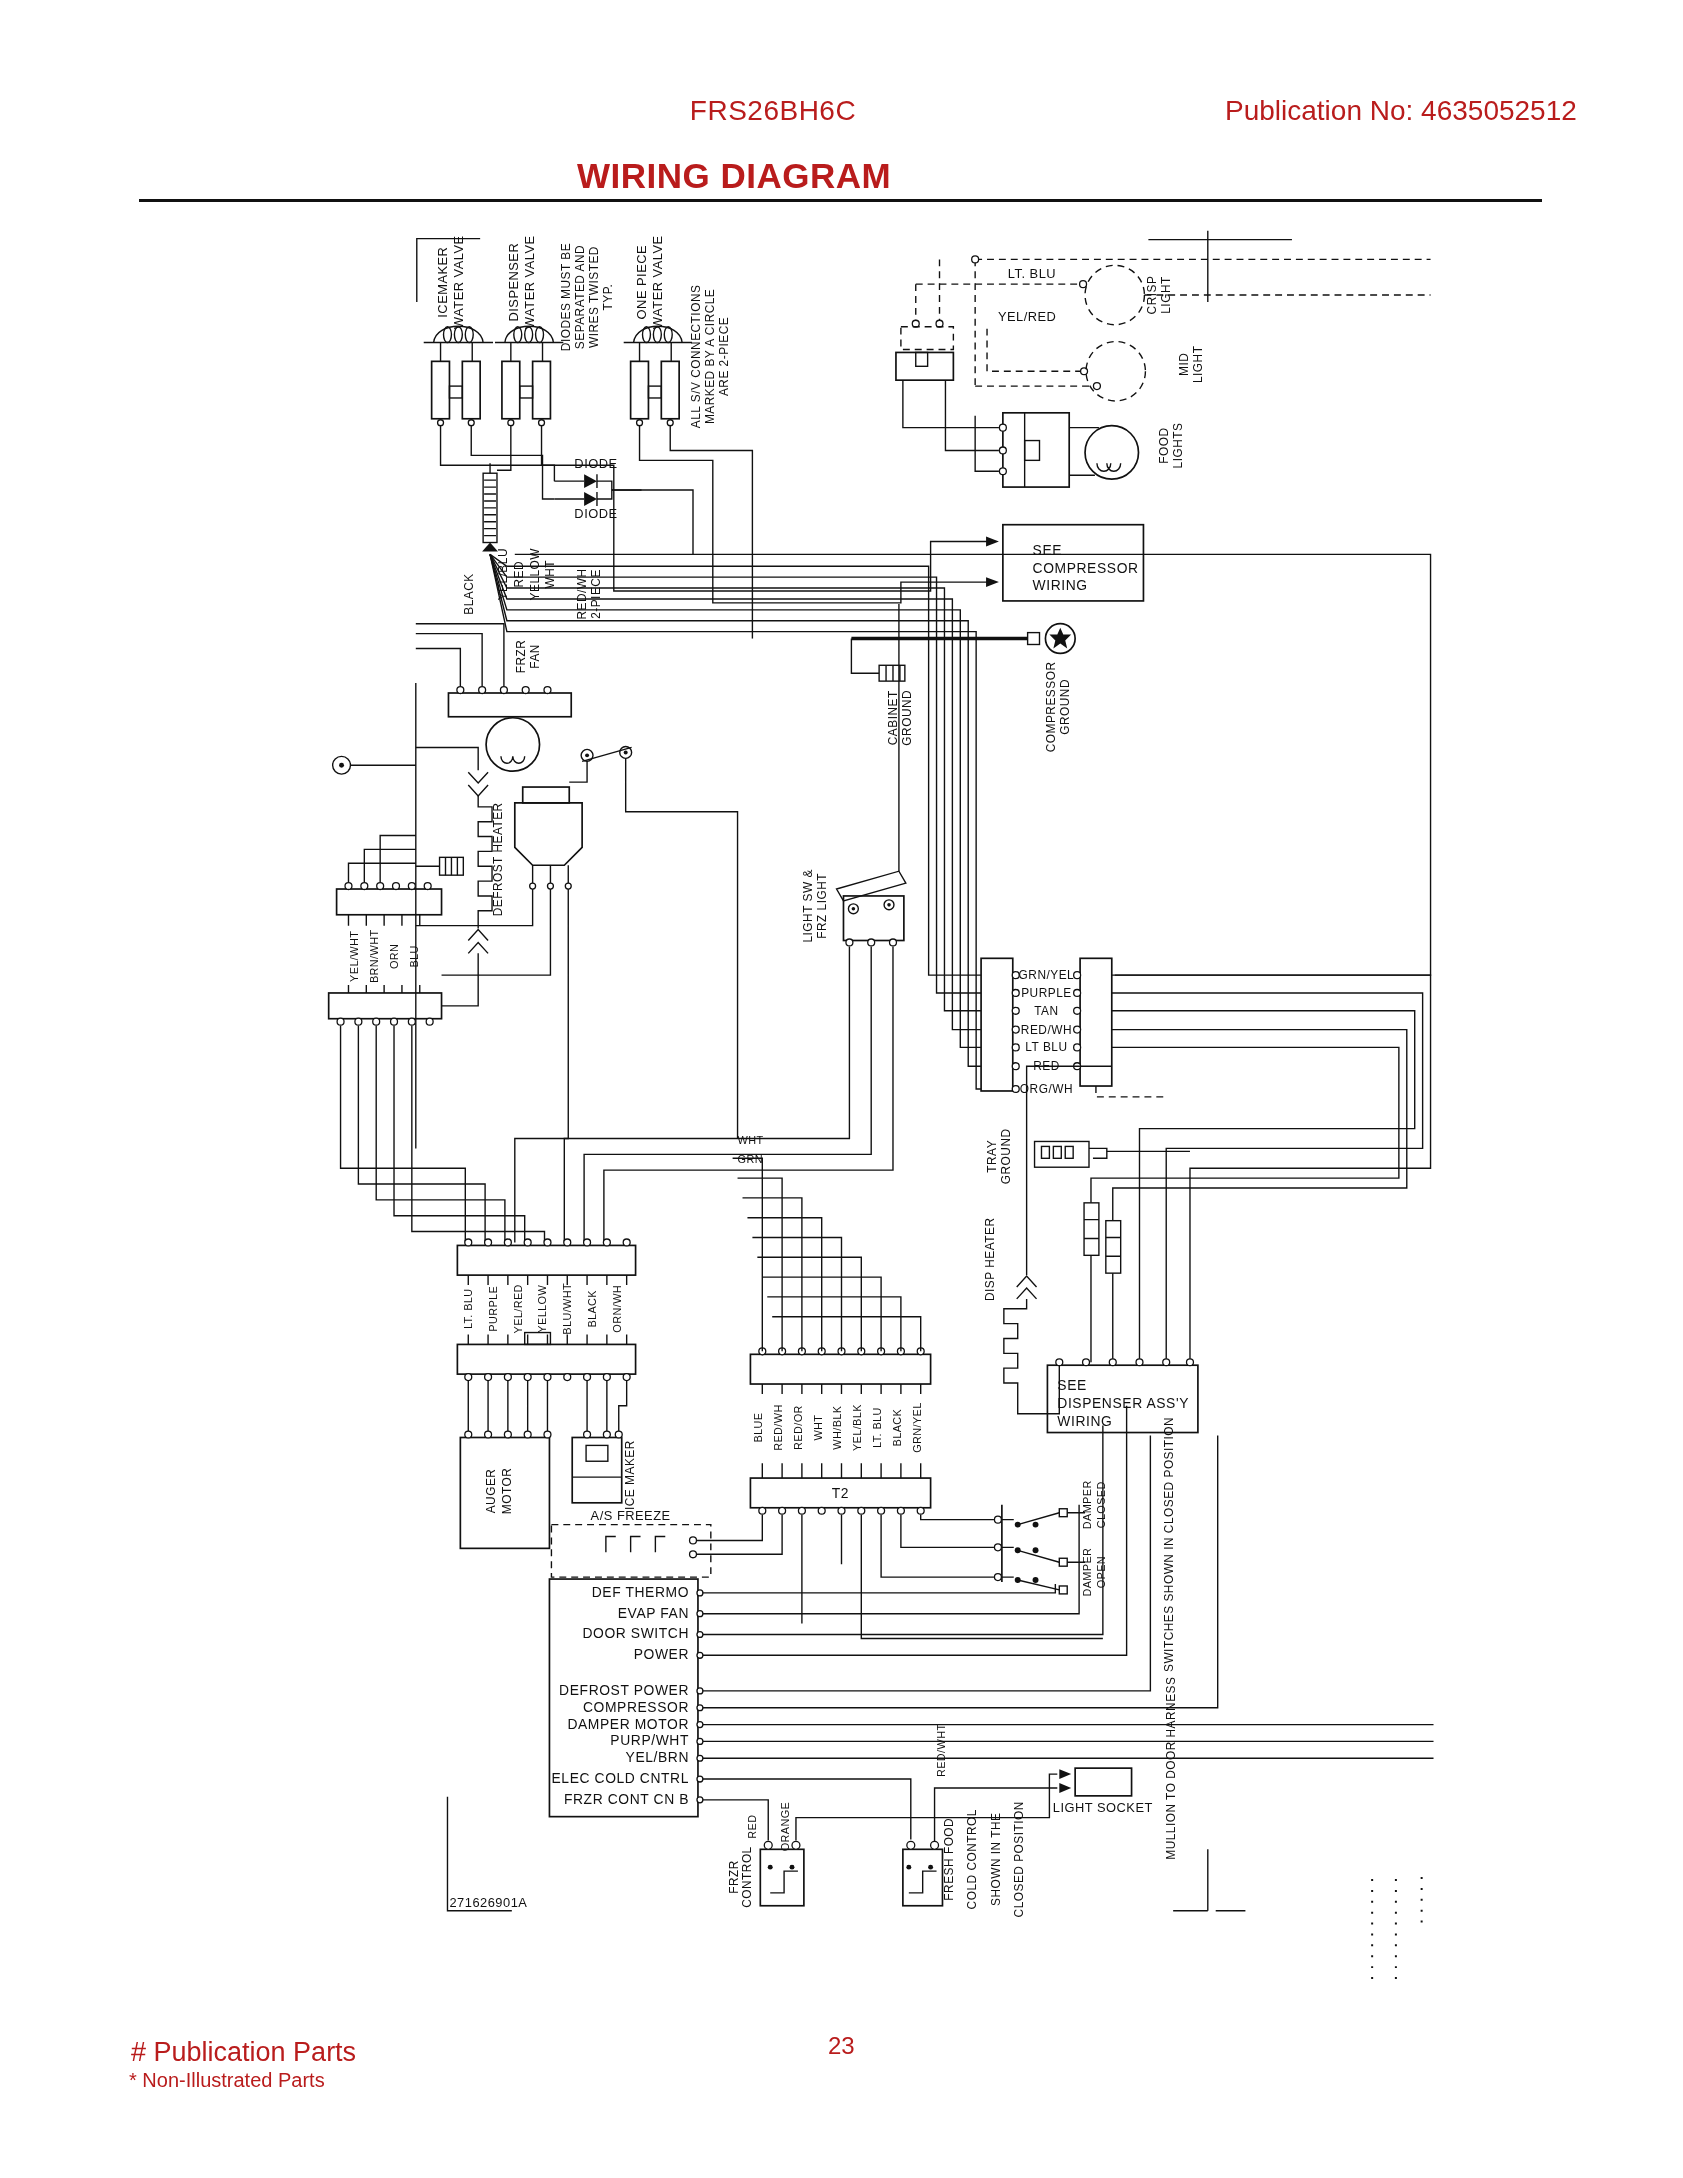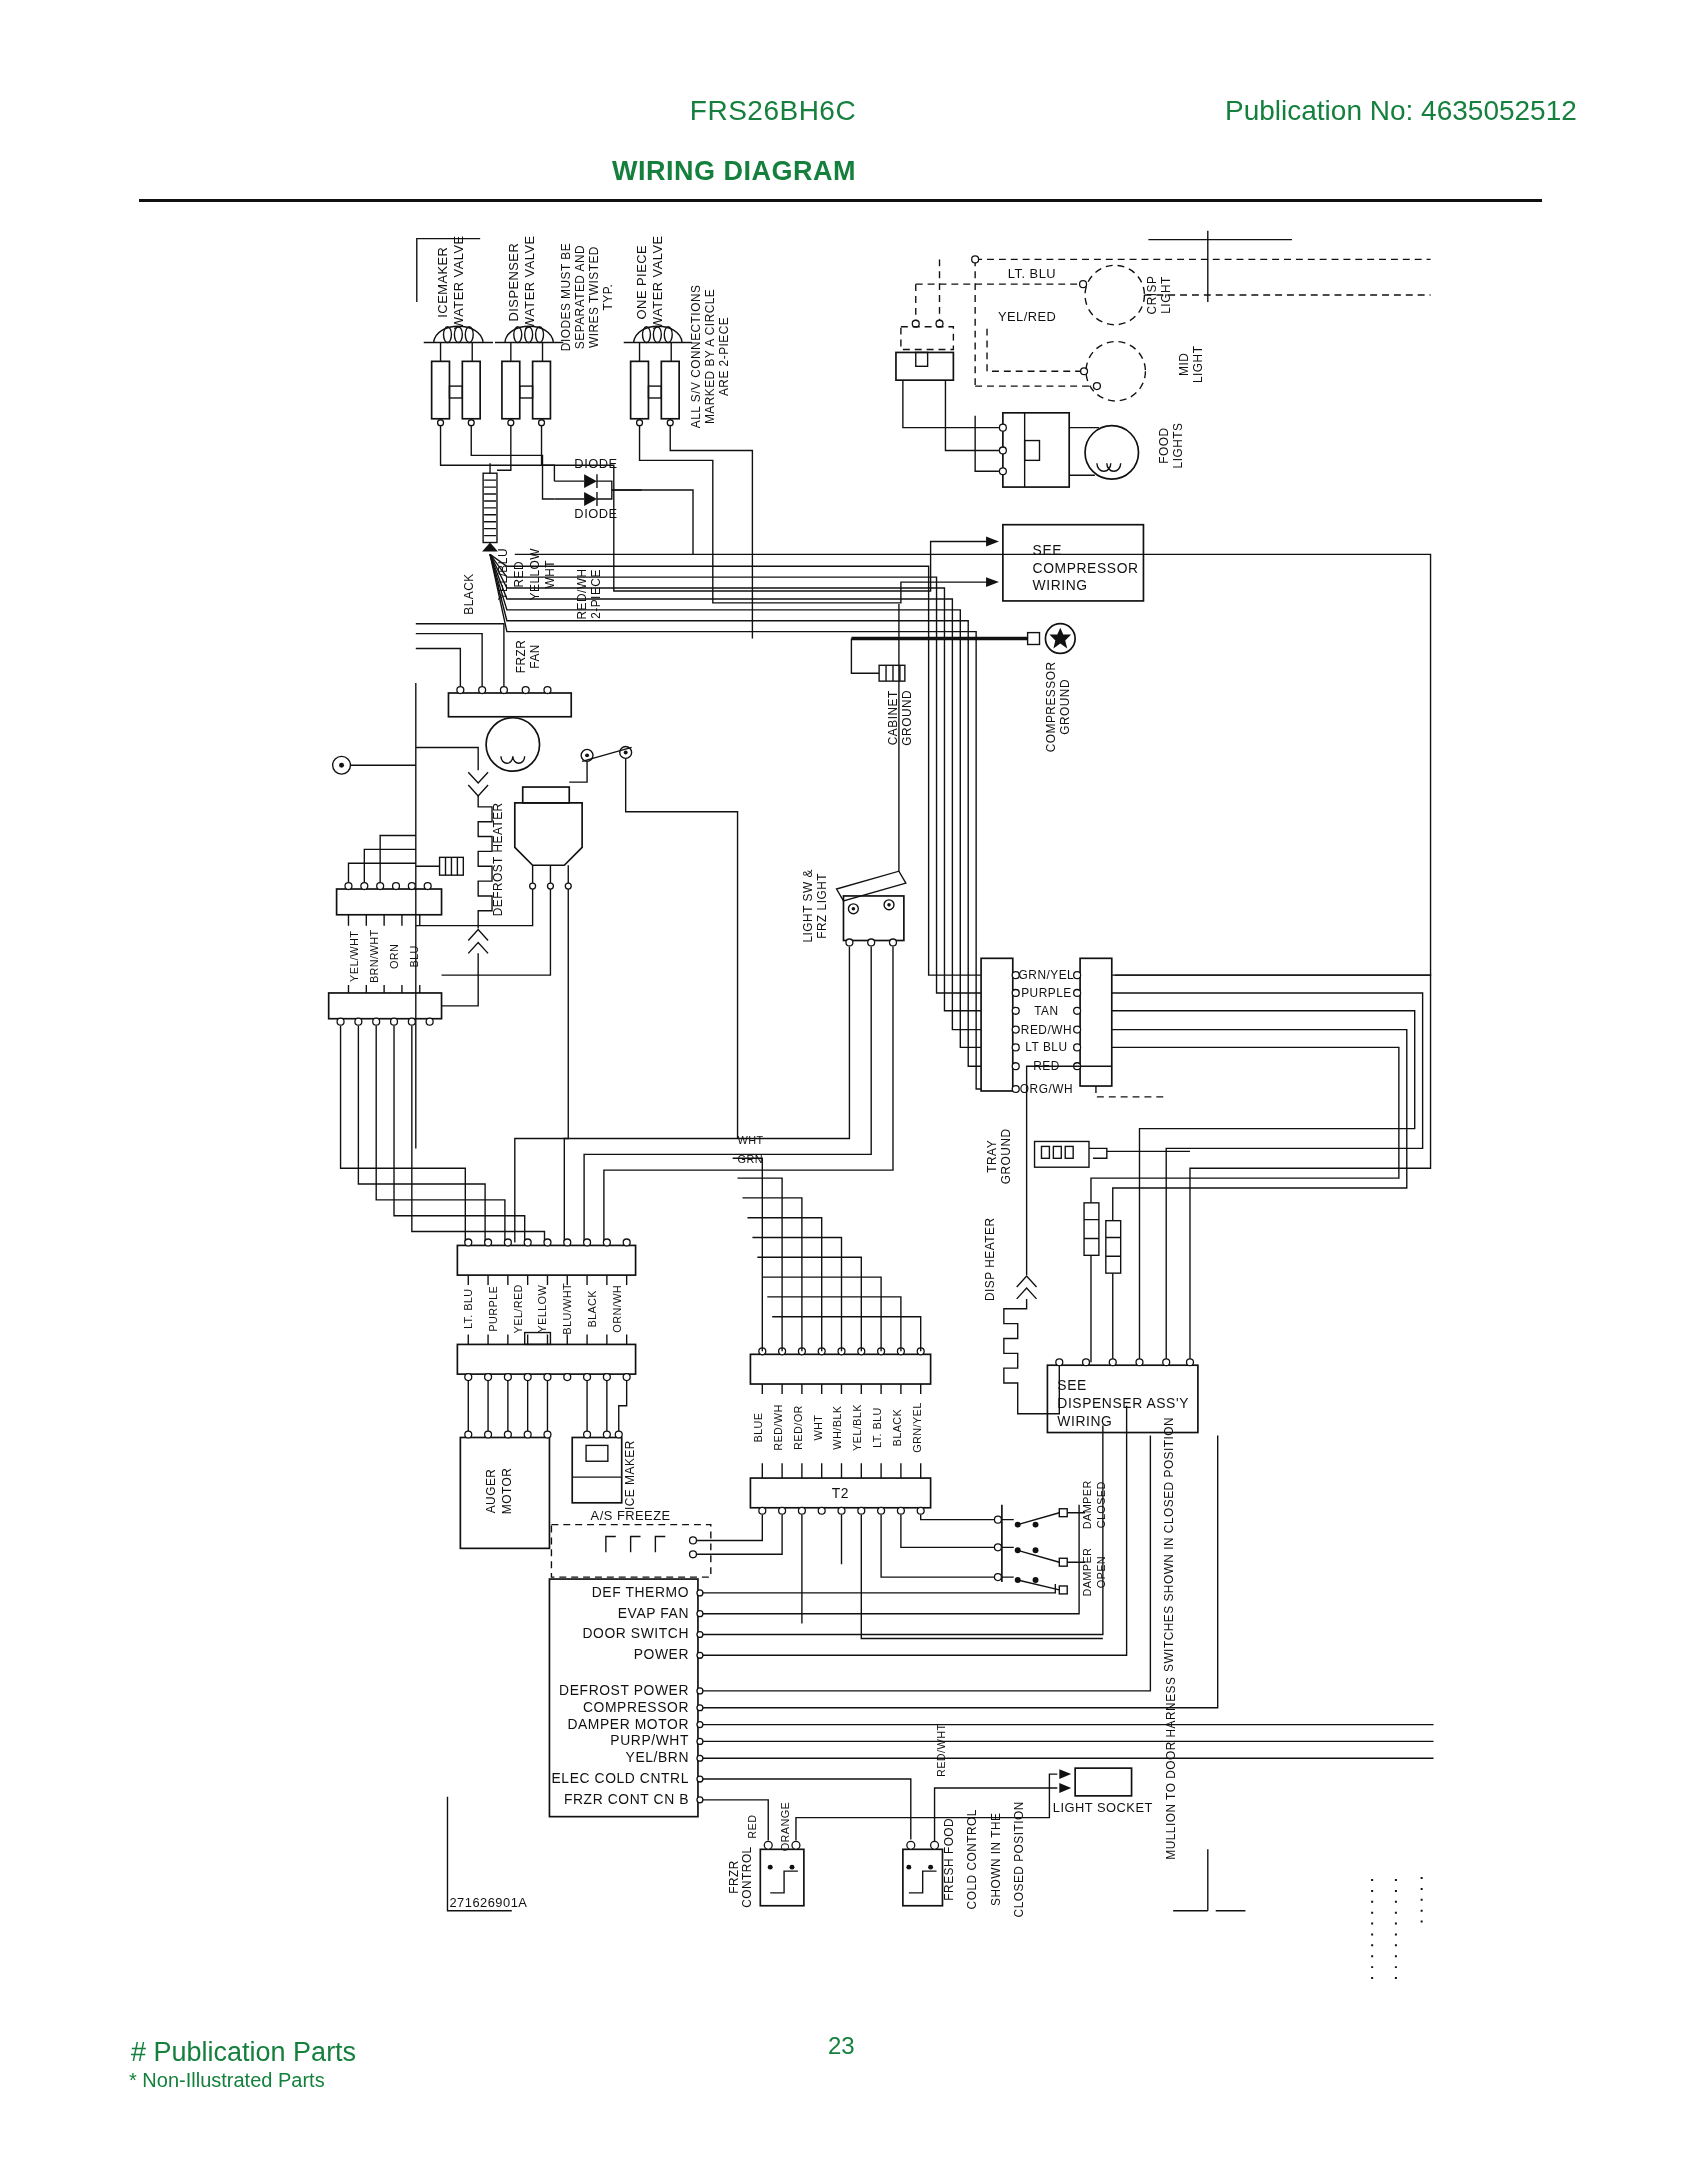--- a/index.html
+++ b/index.html
@@ -1,22 +1,22 @@
 <!DOCTYPE html>
 <html><head>
 <meta charset="utf-8">
 <style>
   html,body{margin:0;padding:0;background:#e8e8e8;}
   .page{position:relative;width:1683px;height:2178px;background:#ffffff;margin:0 auto;
-        font-family:"Liberation Sans", sans-serif;color:#15803d;overflow:hidden;}
+        font-family:"Liberation Sans", sans-serif;color:#b91c1c;overflow:hidden;}
   .hdr-model{position:absolute;top:95px;left:773px;transform:translateX(-50%);
              font-size:28px;letter-spacing:0.5px;}
   .hdr-pub{position:absolute;top:95px;left:1225px;font-size:28px;}
   .pg-title{position:absolute;top:156px;left:734px;transform:translateX(-50%);
-            font-size:27px;font-weight:bold;letter-spacing:0.5px;}
+            font-size:35px;font-weight:bold;letter-spacing:0.5px;}
   .title-rule{position:absolute;top:199px;left:139px;width:1403px;height:3px;background:#111;}
   .ftr-a{position:absolute;top:2037px;left:131px;font-size:27px;}
   .ftr-b{position:absolute;top:2069px;left:129px;font-size:20px;}
   .ftr-pg{position:absolute;top:2032px;left:828px;font-size:24px;}
   svg{position:absolute;left:0;top:0;}
   .w{stroke:#111;stroke-width:1.4;fill:none;}
   .w2{stroke:#111;stroke-width:1.7;fill:none;}
   .thick{stroke:#111;stroke-width:3.5;fill:none;}
   .dash{stroke:#111;stroke-width:1.4;fill:none;stroke-dasharray:7 5;}
   .dot{stroke:#111;stroke-width:2;fill:none;stroke-dasharray:2 9;}

